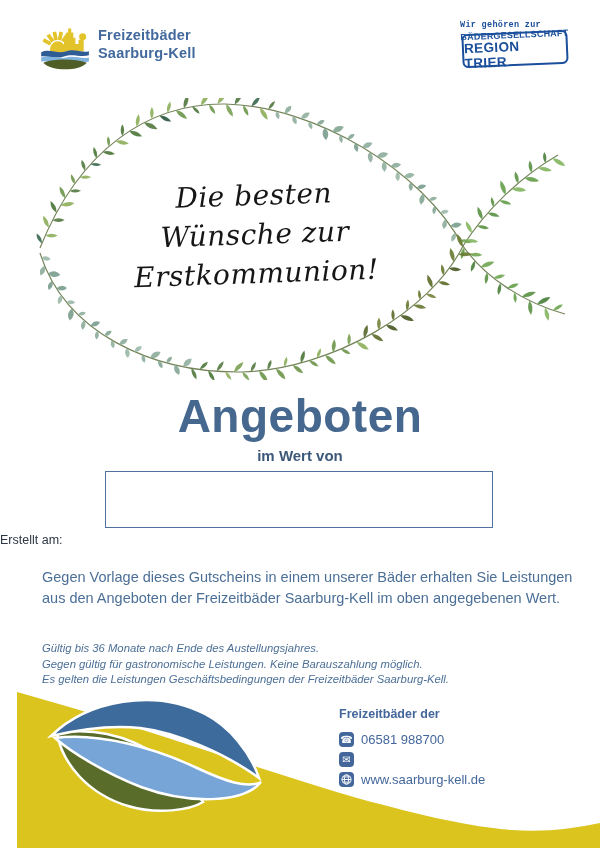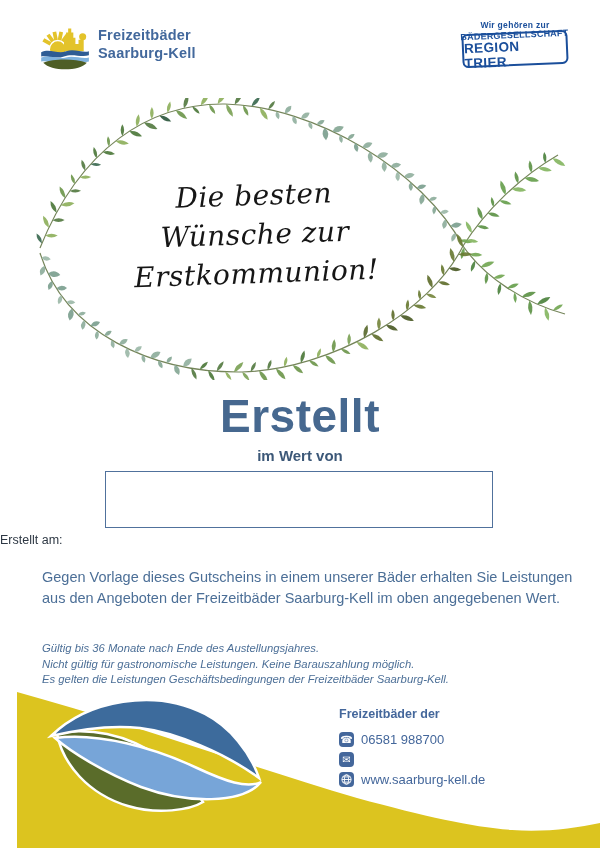--- a/index.html
+++ b/index.html
@@ -2,21 +2,21 @@
 <html><head>
 <meta charset="utf-8">
 <style>
   * { margin:0; padding:0; box-sizing:border-box; }
   html,body { width:600px; height:848px; background:#ffffff; font-family:"Liberation Sans",sans-serif; }
   .page { position:relative; width:600px; height:848px; background:#ffffff; overflow:hidden; }
 
   
   .logo-icon { position:absolute; left:37px; top:17px; width:54px; height:56px; }
   .logo-text { position:absolute; left:98px; top:27px; font-weight:700; font-size:14.5px; line-height:17.5px; color:#42689c; letter-spacing:.2px; }
-  .badge-tagline { position:absolute; left:460px; top:20px; width:110px; text-align:center; font-weight:700; font-size:8.5px; color:#1b4f9b; letter-spacing:.3px; }
+  .badge-tagline { position:absolute; left:460px; top:20px; width:110px; text-align:left; font-weight:700; font-size:8.5px; color:#1b4f9b; letter-spacing:.3px;font-family:Liberation Mono, monospace; }
   .stamp { position:absolute; left:462px; top:32px; width:106px; height:34px; border:2.5px solid #1b4f9b; border-radius:6px; transform:rotate(-2.5deg); display:flex; flex-direction:column; align-items:center; justify-content:center; color:#1b4f9b; background:#fff; }
   .stamp-l1 { font-weight:700; font-size:9px; letter-spacing:.2px; }
   .stamp-l2 { font-weight:700; font-size:13.5px; letter-spacing:.4px; margin-top:-1px; }
 
   
   .wreath { position:absolute; left:30px; top:98px; width:540px; height:282px; }
   .wreath-text { position:absolute; left:100px; top:176px; width:310px; text-align:center; transform:rotate(-2deg); font-family:"DejaVu Serif",serif; font-style:italic; color:#161616; font-size:28px; line-height:39px; letter-spacing:.5px; }
 
   
   .title { position:absolute; left:0; top:389px; width:600px; text-align:center; font-weight:700; font-size:46px; color:#46688f; letter-spacing:.5px; }
@@ -227,29 +227,29 @@
         <path d="M0,0 Q 5.462668221880449,-3.2776009331282694 10.925336443760898,0 Q 5.462668221880449,3.2776009331282694 0,0 Z" transform="translate(515.3,64.9) rotate(-95.7)" fill="#4e8340" fill-opacity="0.93"></path>
         <path d="M0,0 Q 7.409655188102988,-4.445793112861793 14.819310376205976,0 Q 7.409655188102988,4.445793112861793 0,0 Z" transform="translate(522.5,60.3) rotate(31.1)" fill="#86b763" fill-opacity="0.93"></path>
       </g>
   </svg>
   <div class="wreath-text">
     <div>Die besten</div>
     <div>Wünsche zur</div>
     <div>Erstkommunion!</div>
   </div>
 
-  <div class="title">Erstellt</div>
+  <div class="title">Angeboten</div>
   <div class="subtitle">im Wert von</div>
   <div class="value-box"></div>
   <div class="created">Erstellt am:</div>
 
   <div class="paragraph">Gegen Vorlage dieses Gutscheins in einem unserer Bäder erhalten Sie Leistungen aus den Angeboten der Freizeitbäder Saarburg-Kell im oben angegebenen Wert.</div>
   <div class="terms">
     <div>Gültig bis 36 Monate nach Ende des Austellungsjahres.</div>
-    <div>Nicht gültig für gastronomische Leistungen. Keine Barauszahlung möglich.</div>
+    <div>Gegen gültig für gastronomische Leistungen. Keine Barauszahlung möglich.</div>
     <div>Es gelten die Leistungen Geschäftsbedingungen der Freizeitbäder Saarburg-Kell.</div>
   </div>
 
   <div class="footer">
     <svg class="footer-bg" viewBox="0 0 600 178" preserveAspectRatio="none">
       <path d="M0,22 C110,52 230,96 340,128 C410,147 455,157 495,160 C535,163 572,156 600,149 L600,178 L0,178 Z" fill="#dcc41f"></path>
     </svg>
     <svg class="footer-logo" viewBox="0 0 232 128">
       <path d="M14,42 C20,72 45,102 85,114 C115,123 147,118 160,110 C137,74 102,50 64,42 C44,38 24,39 14,42 Z" fill="#5a6c2a" stroke="#ffffff" stroke-width="2.5"></path>
       <path d="M12,46 C55,40 112,56 154,76 C182,89 204,97 218,90 C200,112 144,112 98,95 C60,80 28,60 12,46 Z" fill="#77a5d8" stroke="#ffffff" stroke-width="2.5"></path>

